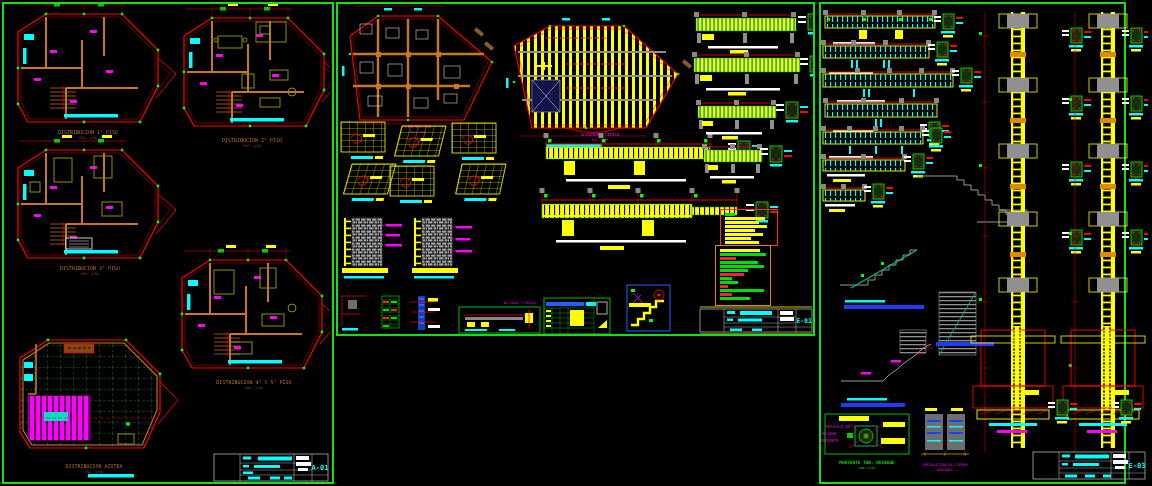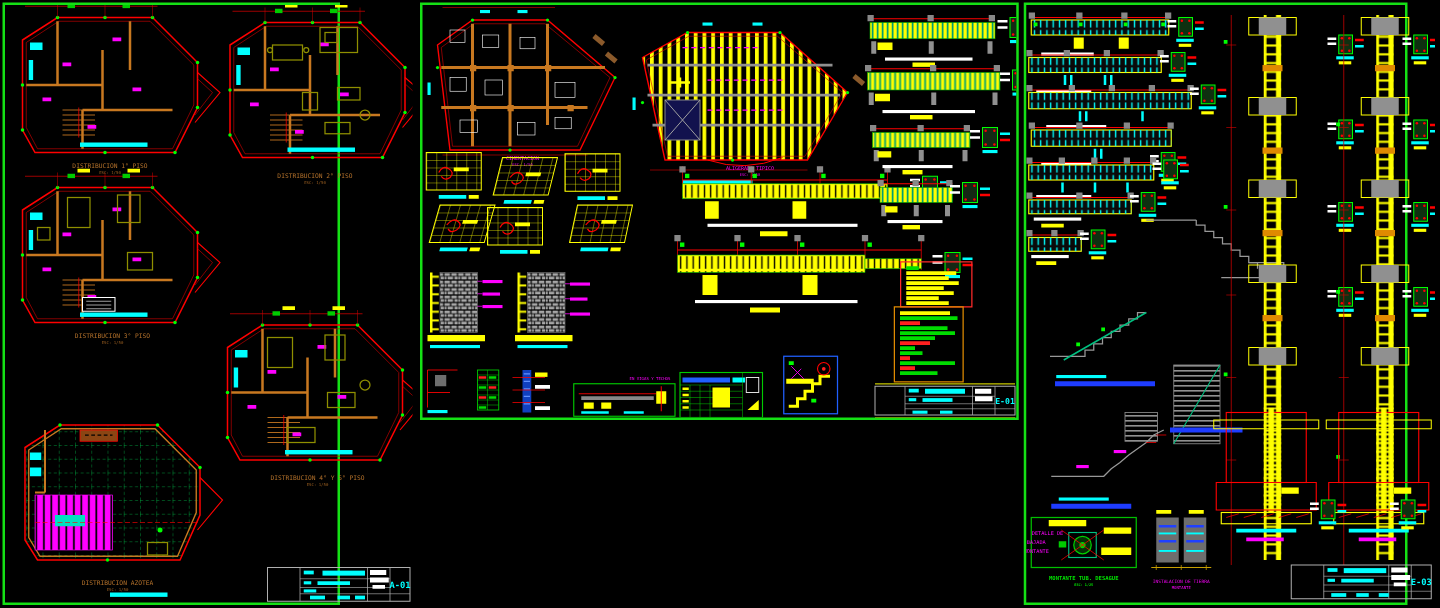--- a/index.html
+++ b/index.html
@@ -1,19 +1,19 @@
 <!DOCTYPE html>
 <html><head>
 <meta charset="utf-8">
 <style>
   html,body{margin:0;padding:0;background:#000;}
   #canvas{position:relative;width:1152px;height:486px;background:#000;overflow:hidden;
           font-family:"DejaVu Sans Mono","Liberation Mono",monospace;}
   .sheet{position:absolute;border:2px solid #15E015;background:#000;box-sizing:border-box;}
-  #sheet-left{left:2px;top:2px;width:270px;height:482px;}
+  #sheet-left{left:2px;top:2px;width:332px;height:482px;}
   #sheet-mid{left:336px;top:2px;width:479px;height:334px;}
   #sheet-right{left:819px;top:2px;width:307px;height:482px;}
   svg{position:absolute;left:0;top:0;}
   svg text{font-family:"DejaVu Sans Mono","Liberation Mono",monospace;}
   .planTitle{fill:#B5722B;font-size:5px;text-anchor:middle;}
   .planScale{fill:#9A5E20;font-size:3.2px;text-anchor:middle;}
   .mLab{fill:#FF00FF;text-anchor:middle;}
   .gLab{fill:#00E000;text-anchor:middle;font-weight:bold;}
   .cLab{fill:#00FFFF;font-weight:bold;}
   .notes-box{position:absolute;left:382px;top:205px;width:56px;height:35px;border:1px solid #FF2A2A;}

